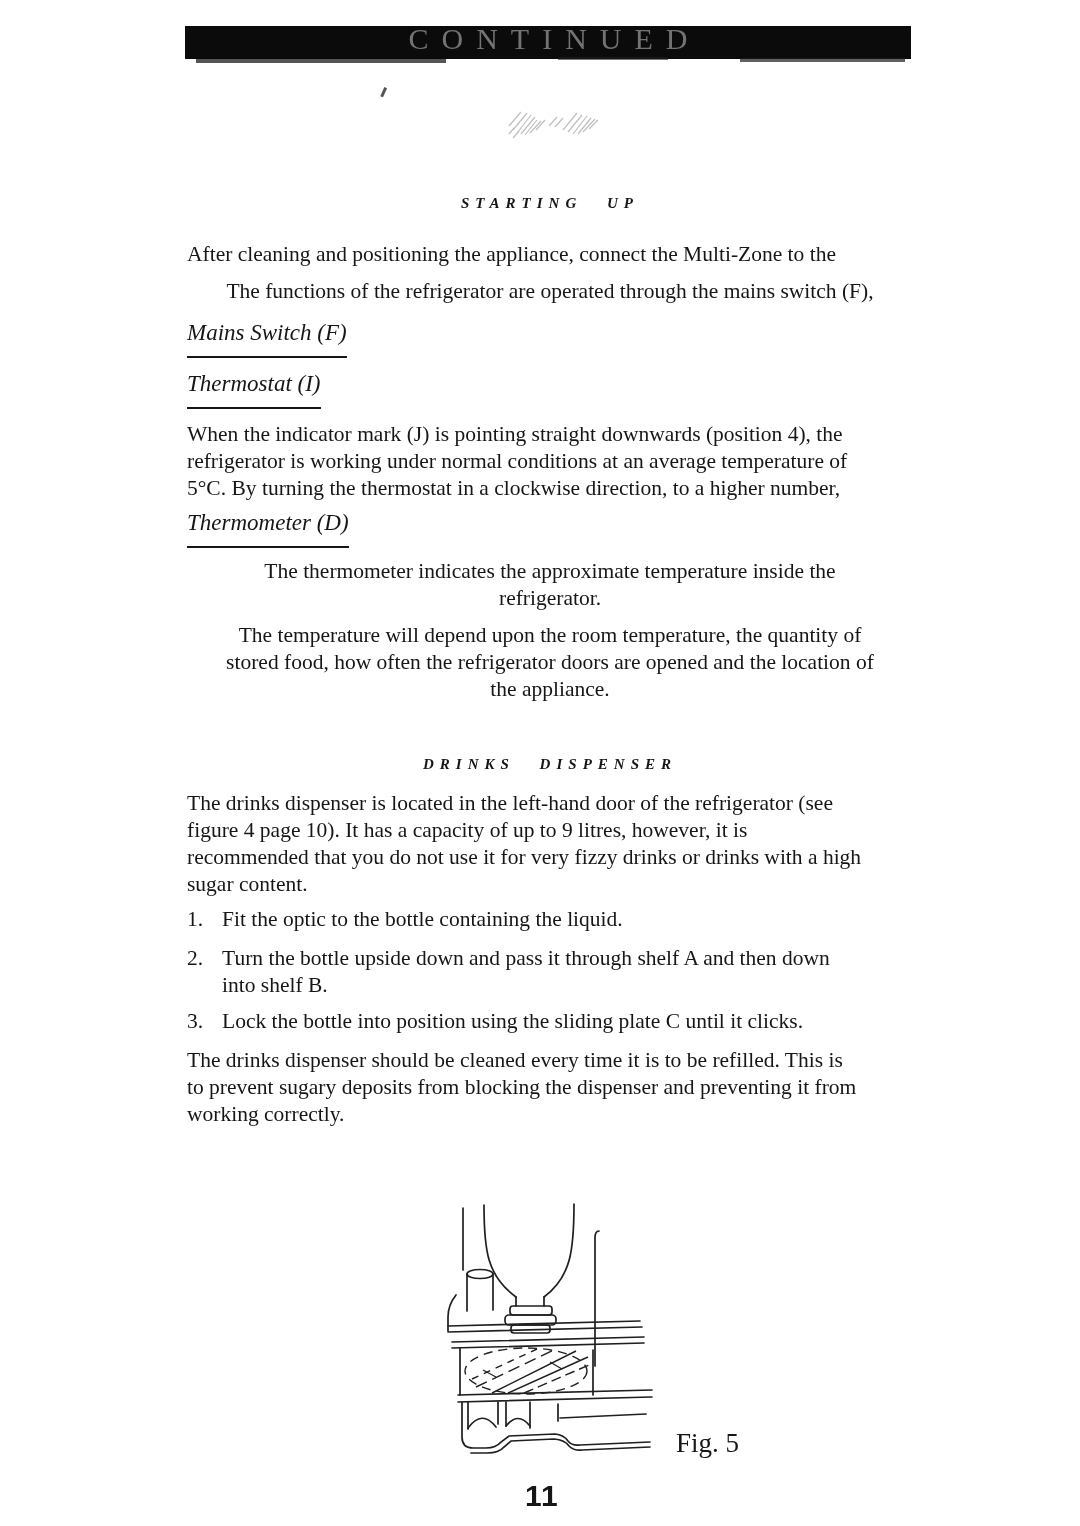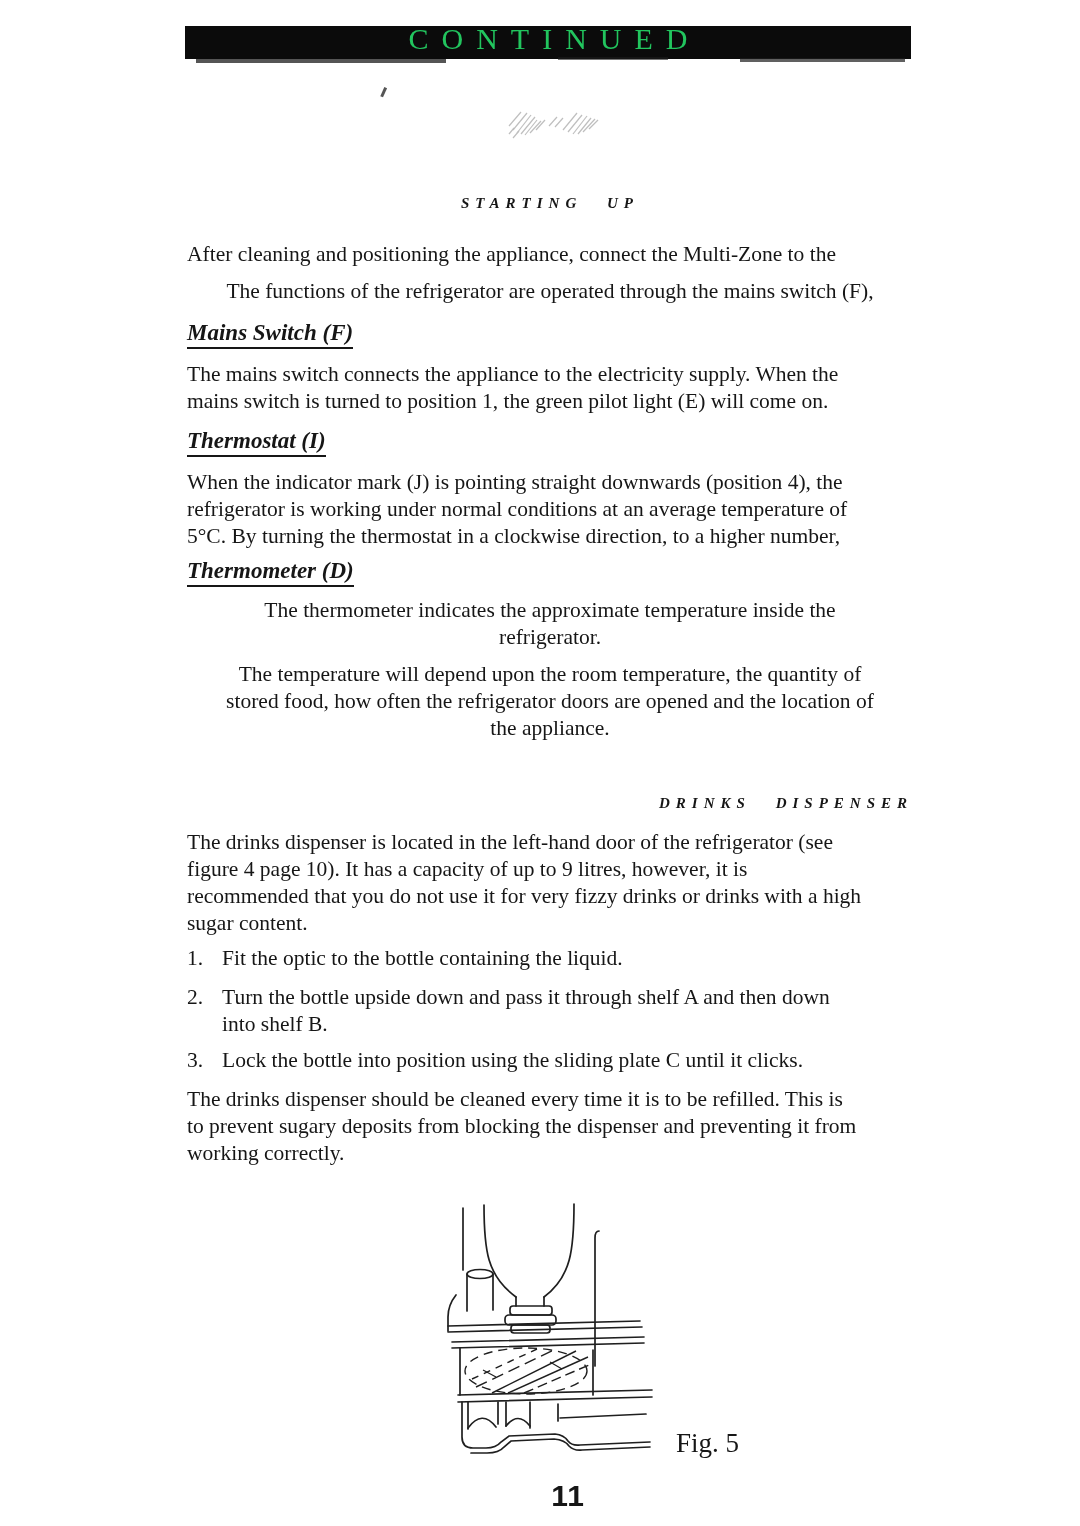--- a/index.html
+++ b/index.html
@@ -12,21 +12,21 @@
     position:relative;width:1080px;height:1526px;
     background:#ffffff;overflow:hidden;color:#161616;
   }
   
   .banner{
     position:absolute;left:185px;top:26px;width:726px;height:33px;
     background:#0b0b0b;overflow:hidden;text-align:center;
   }
   .banner-text{
     display:block;margin-top:-7px;
-    color:#22c55e;font-size:30px;font-weight:400;
+    color:#737373;font-size:30px;font-weight:400;
     letter-spacing:13px;line-height:40px;text-indent:13px;
     font-family:"Liberation Serif", serif;
   }
   .smear{position:absolute;background:#1c1c1c;}
   .smear-a{left:196px;top:59px;width:250px;height:4px;opacity:.75;}
   .smear-b{left:558px;top:57px;width:110px;height:3px;opacity:.6;}
   .smear-c{left:740px;top:58px;width:165px;height:4px;opacity:.7;}
   .tick{
     position:absolute;left:382px;top:88px;width:4px;height:10px;
     border-left:3px solid #2a2a2a;transform:rotate(24deg);opacity:.8;
@@ -39,38 +39,38 @@
     font-size:21.5px;line-height:27px;
   }
   .ln{white-space:nowrap;}
   .sec-title{
     text-align:center;font-style:italic;font-weight:bold;
     font-size:15px;letter-spacing:6px;word-spacing:15px;
     line-height:27px;
   }
   .sub-wrap{line-height:27px;}
   .sub-title{
-    display:inline-block;font-style:italic;font-weight:bold;
-    font-size:23px;border-bottom:2.5px solid #161616;padding-bottom:1px;
+    display:inline-block;font-style:italic;font-weight:normal;
+    font-size:23px;border-bottom:2.5px solid #161616;padding-bottom:10px;
   }
   .mt24{margin-top:24px;} .mt10{margin-top:10px;text-align:center;} .mt14{margin-top:14px;}
-  .mt12{margin-top:12px;} .mt7{margin-top:7px;} .mt48{margin-top:48px;text-align:right;}
+  .mt12{margin-top:12px;} .mt7{margin-top:7px;} .mt48{margin-top:48px;}
   .mt8{margin-top:8px;} .mt9{margin-top:9px;}
   .step{display:flex;}
   .step-num{width:35px;flex:none;}
   .step-body{flex:1;}
 
   
   .figure-svg{position:absolute;left:438px;top:1198px;}
   .fig-caption{
     position:absolute;left:676px;top:1428px;
     font-size:27px;line-height:30px;
   }
   .page-number{
-    position:absolute;left:525px;top:1479px;width:60px;text-align:right;
+    position:absolute;left:525px;top:1479px;width:60px;text-align:left;
     font-family:"Liberation Sans", sans-serif;font-size:30px;font-weight:600;
     letter-spacing:1px;
   }
 </style>
 </head>
 <body>
 
 <div class="page">
 
   <div class="banner">
@@ -111,24 +111,20 @@
       <div class="ln">After cleaning and positioning the appliance, connect the Multi-Zone to the</div>
     </div>
 
     <div class="para mt10">
       <div class="ln">The functions of the refrigerator are operated through the mains switch (F),</div>
     </div>
 
     <div class="sub-wrap mt14">
       <span class="sub-title">Mains Switch (F)</span>
     </div>
-    <div class="para mt12">
-      <div class="ln">The mains switch connects the appliance to the electricity supply. When the</div>
-      <div class="ln">mains switch is turned to position 1, the green pilot light (E) will come on.</div>
-    </div>
 
     <div class="sub-wrap mt12">
       <span class="sub-title">Thermostat (I)</span>
     </div>
     <div class="para mt12">
       <div class="ln">When the indicator mark (J) is pointing straight downwards (position 4), the</div>
       <div class="ln">refrigerator is working under normal conditions at an average temperature of</div>
       <div class="ln">5°C. By turning the thermostat in a clockwise direction, to a higher number,</div>
     </div>
 

